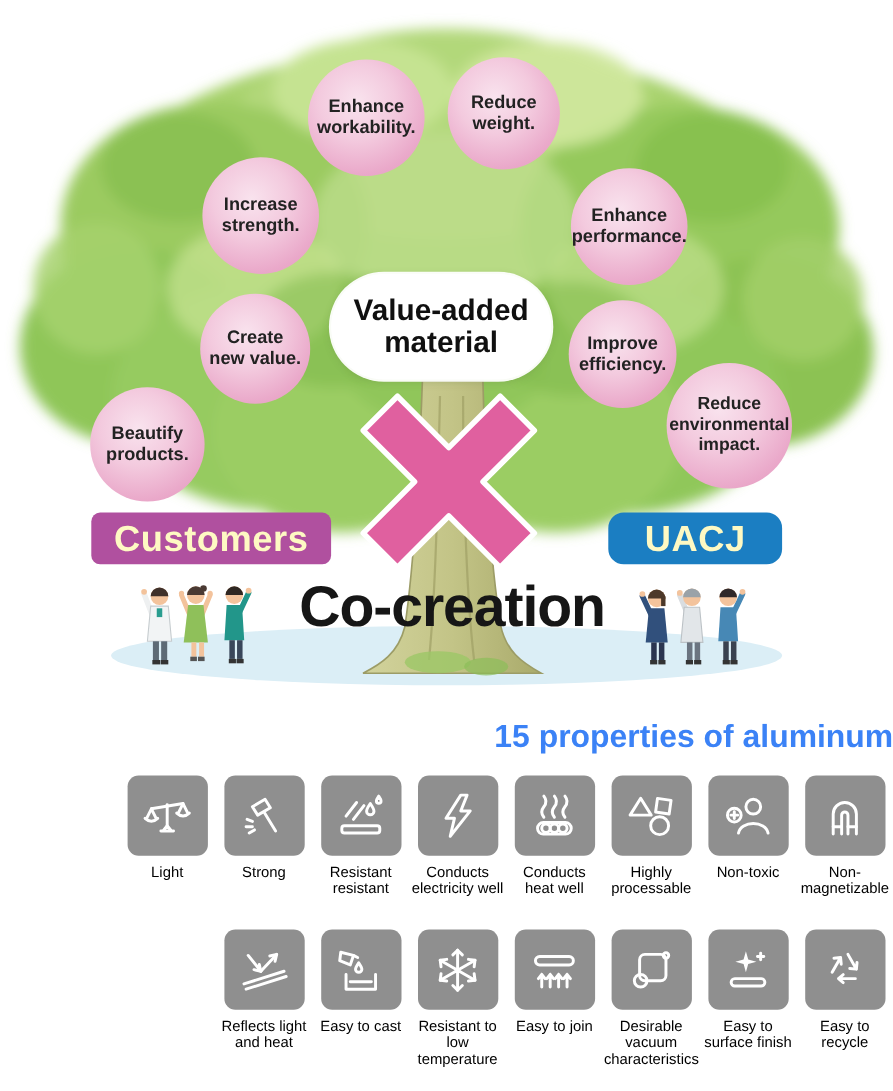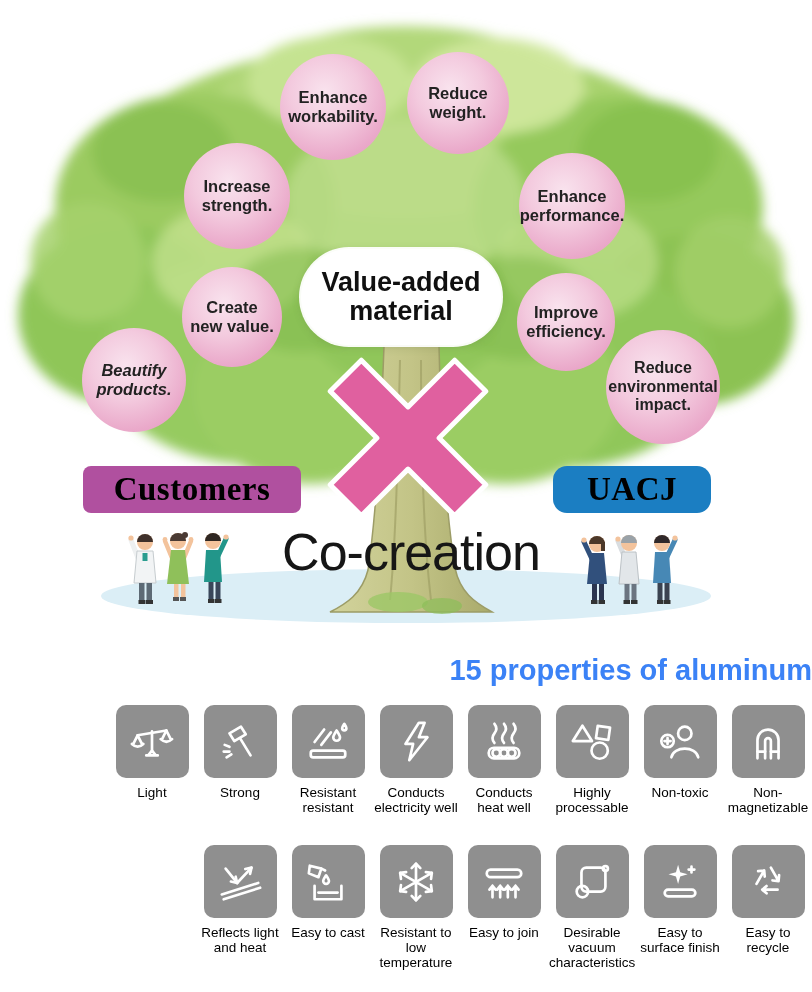--- a/index.html
+++ b/index.html
@@ -22,28 +22,28 @@
     background:#fff; border-radius:50px;
     display:flex; align-items:center; justify-content:center; text-align:center;
     font-size:27px; font-weight:800; line-height:1.08; color:#101010; padding:0 14px;
     box-shadow:0 0 0 2px rgba(255,255,255,.95), 0 2px 8px rgba(90,120,60,.28);
   }
 
   .xmark { position:absolute; left:308px; top:338px; z-index:4; }
 
   .badge {
     position:absolute; z-index:5; display:flex; align-items:center; justify-content:center;
-    color:#000000; font-weight:800; font-size:33px; border-radius:8px; letter-spacing:.5px;font-family:Liberation Serif, serif;
+    color:#fef9c3; font-weight:800; font-size:33px; border-radius:8px; letter-spacing:.5px;
   }
   .badge.customers { left:83px; top:466px; width:218px; height:47px; background:var(--customers-bg,#b0509f); }
   .badge.uacj      { left:553px; top:466px; width:158px; height:47px; background:var(--uacj-bg,#1b7ec2);border-radius:14px; }
 
   .cocreation {
     position:absolute; z-index:5; left:201px; top:522px; width:420px; text-align:center;
-    font-size:52px; font-weight:400; letter-spacing:-1px; color:#161616;
+    font-size:52px; font-weight:700; letter-spacing:-1px; color:#161616;
   }
 
   .people { position:absolute; z-index:5; }
   .people.left  { left:126px; top:520px; }
   .people.right { left:572px; top:522px; }
 
   .props-title { position:absolute; z-index:2; top:654px; left:0; width:100%;
     text-align:right; font-size:29px; font-weight:800; color:#3b82f6; }
 
   .tile-row { position:absolute; z-index:2; left:0; width:100%; display:flex; justify-content:flex-end; }
@@ -198,21 +198,21 @@
     <g>
       <path d="M384 346 C381 430 377 510 368 570 C362 594 346 604 330 612
                L492 612 C474 602 460 592 455 568 C445 505 441 430 439 346 Z" fill="url(#trunkGrad)" stroke="#9c9c66" stroke-width="1.5"></path>
       <path d="M400 360 C398 450 396 540 390 600" fill="none" stroke="#9fa065" stroke-width="2" opacity="0.7"></path>
       <path d="M421 360 C421 460 425 550 431 600" fill="none" stroke="#9fa065" stroke-width="2" opacity="0.7"></path>
       <ellipse cx="398" cy="602" rx="30" ry="10" fill="#9cc767" opacity="0.8"></ellipse>
       <ellipse cx="442" cy="606" rx="20" ry="8" fill="#8bbd58" opacity="0.7"></ellipse>
     </g>
   </svg>
 
-  <div class="fruit" style="left:82px;  top:328px; width:104px; height:104px;font-style:italic;">Beautify products.</div>
+  <div class="fruit" style="left:82px;  top:352px; width:104px; height:104px;">Beautify products.</div>
   <div class="fruit" style="left:182px; top:267px; width:100px; height:100px;">Create new value.</div>
   <div class="fruit" style="left:184px; top:143px; width:106px; height:106px;">Increase strength.</div>
   <div class="fruit" style="left:280px; top:54px;  width:106px; height:106px;">Enhance workability.</div>
   <div class="fruit" style="left:407px; top:52px;  width:102px; height:102px;">Reduce weight.</div>
   <div class="fruit" style="left:519px; top:153px; width:106px; height:106px;">Enhance performance.</div>
   <div class="fruit" style="left:517px; top:273px; width:98px;  height:98px;">Improve efficiency.</div>
   <div class="fruit" style="left:606px; top:330px; width:114px; height:114px; font-size:16px; padding:0 2px;">Reduce environmental impact.</div>
 
   <div class="bubble">Value-added material</div>
 

